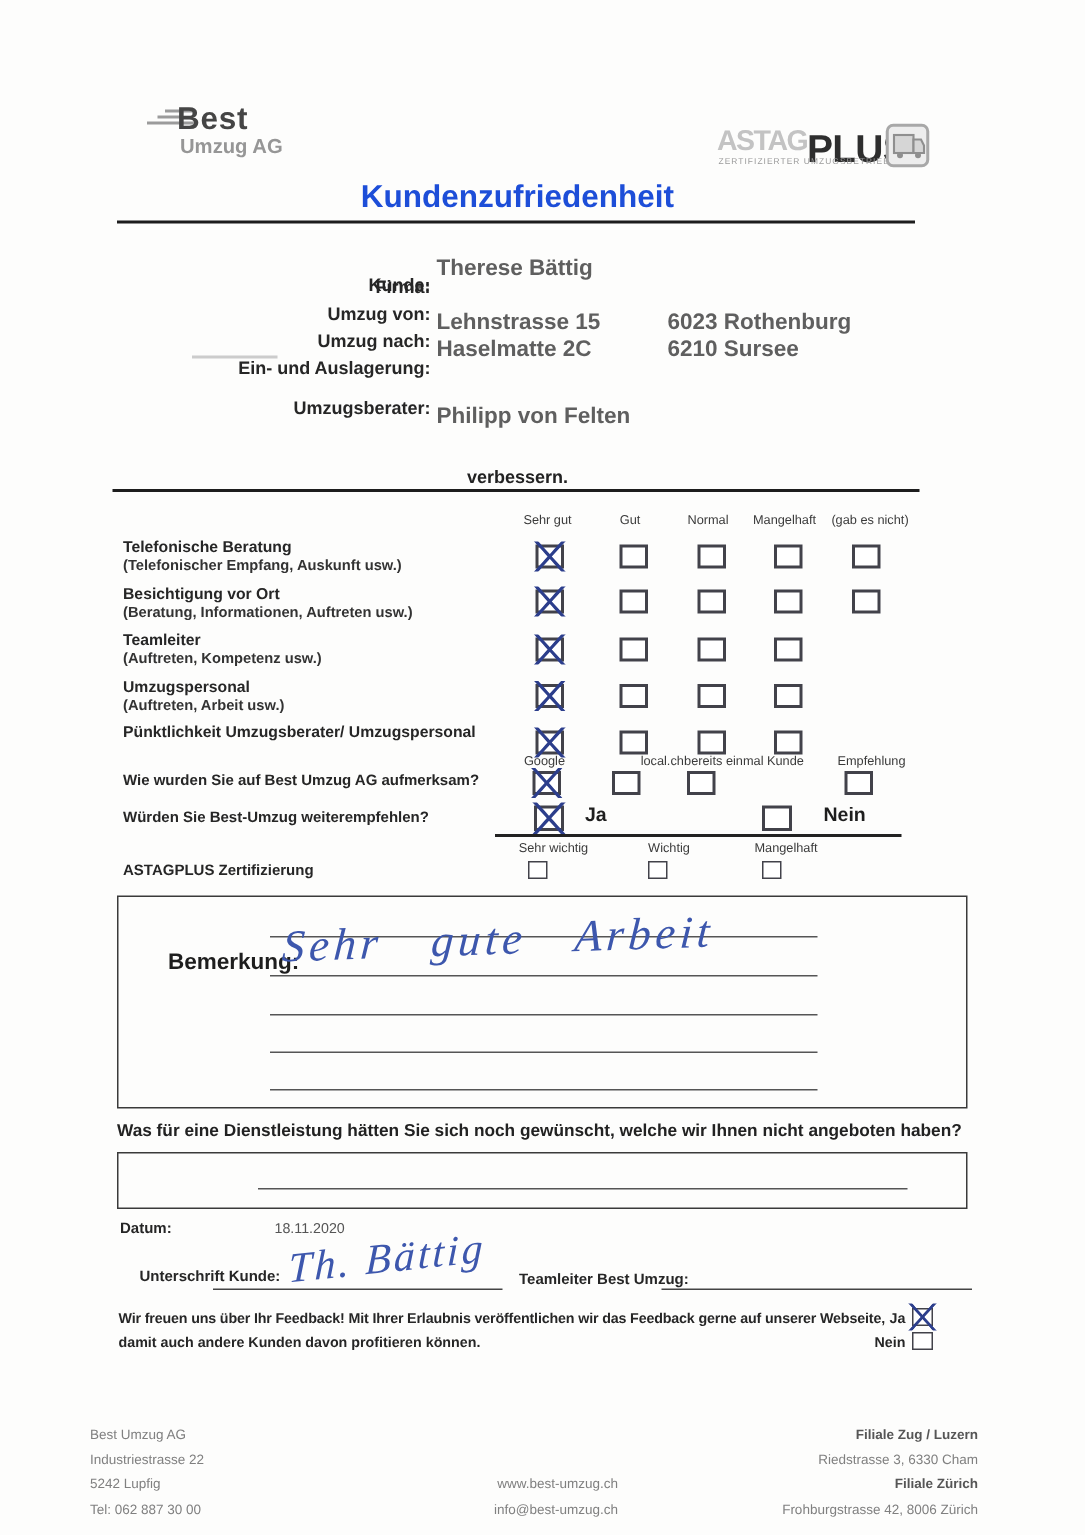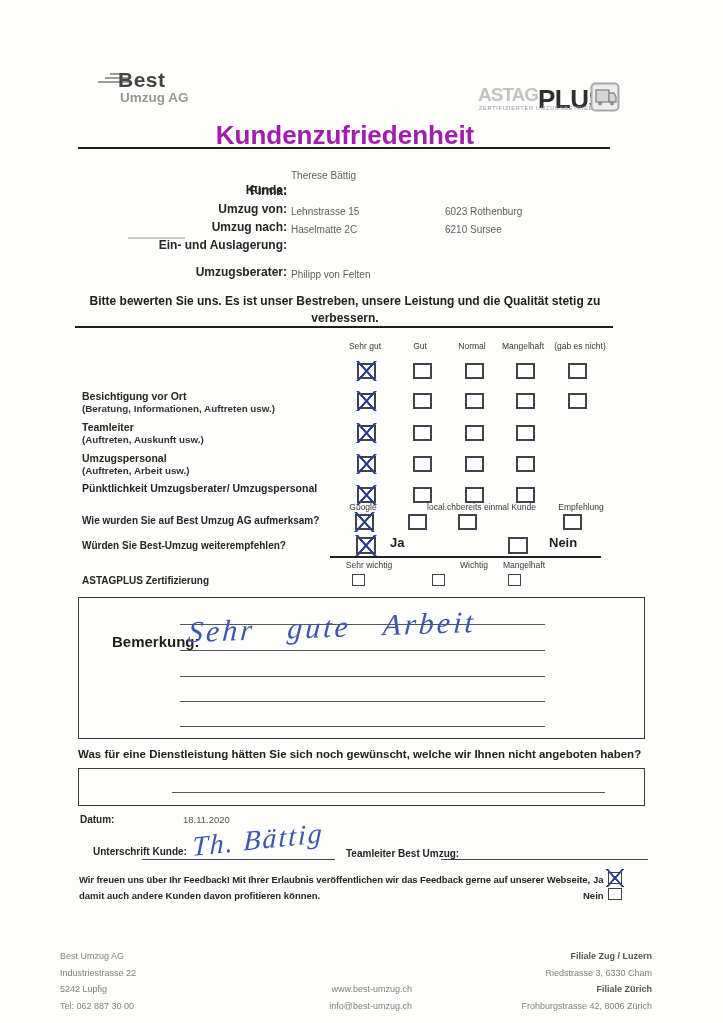--- a/index.html
+++ b/index.html
@@ -2,21 +2,21 @@
 <html><head>
 <meta charset="utf-8">
 <style>
   html,body{margin:0;padding:0;background:#e9e9e9;}
   .page{position:relative;width:723px;height:1023px;background:#fdfdfc;overflow:hidden;
         font-family:"Liberation Sans",sans-serif;color:#2b2b2b;}
   .abs{position:absolute;}
   .b{font-weight:bold;}
   .nw{white-space:nowrap;}
   .lbl{font-size:12px;font-weight:bold;color:#262626;}
-  .val{font-size:10px;color:#5f5f5f;}
+  .val{font-size:15px;color:#5f5f5f;font-weight:bold;}
   .rlabel{right:436px;text-align:right;}
   .q{font-size:10px;font-weight:bold;color:#262626;}
   .hdr{font-size:8.5px;color:#3a3a3a;transform:translateX(-50%);}
   .rowtitle{font-size:10.5px;font-weight:bold;color:#262626;line-height:13px;}
   .rowsub{font-size:9.8px;font-weight:bold;color:#333;}
   .rule{background:#1d1d1d;}
   .thin{background:#555;height:1.2px;}
   .boxframe{border:1.6px solid #3a3a3a;background:transparent;}
   
   .cbrow{position:absolute;left:0;width:723px;height:16px;}
@@ -58,21 +58,21 @@
     <span class="abs nw" style="left:1px;top:21px;font-size:5.6px;color:#9a9a9a;letter-spacing:0.7px;">ZERTIFIZIERTER UMZUGSBETRIEB</span>
     <svg class="abs" style="left:112px;top:-2px;" width="30" height="30" viewBox="0 0 30 30">
       <rect x="1.5" y="1.5" width="27" height="27" rx="4" fill="#ededed" stroke="#a8a8a8" stroke-width="2"></rect>
       <rect x="6" y="8" width="13" height="12" fill="#d6d6d6" stroke="#8f8f8f" stroke-width="1.4"></rect>
       <path d="M19 11 h5 l2 4 v5 h-7 z" fill="#d6d6d6" stroke="#8f8f8f" stroke-width="1.4"></path>
       <circle cx="10" cy="21.5" r="2" fill="#8f8f8f"></circle>
       <circle cx="22" cy="21.5" r="2" fill="#8f8f8f"></circle>
     </svg>
   </div>
 
-  <span class="abs nw b" style="left:345px;top:120px;transform:translateX(-50%);font-size:26px;color:#a21caf;">Kundenzufriedenheit</span>
+  <span class="abs nw b" style="left:345px;top:120px;transform:translateX(-50%);font-size:21px;color:#1d4ed8;">Kundenzufriedenheit</span>
   <div class="abs rule" style="left:78px;top:147px;width:532px;height:2.4px;"></div>
 
   <span class="abs nw lbl rlabel" style="top:183px;">Kunde:</span>
   <span class="abs nw val" style="left:291px;top:170px;">Therese Bättig</span>
 
   <span class="abs nw lbl rlabel" style="top:184px;">Firma:</span>
   <span class="abs nw val" style="left:291px;top:188px;"></span>
 
   <span class="abs nw lbl rlabel" style="top:202px;text-align:right;">Umzug von:</span>
   <span class="abs nw val" style="left:291px;top:206px;">Lehnstrasse 15</span>
@@ -81,30 +81,33 @@
   <span class="abs nw lbl rlabel" style="top:220px;">Umzug nach:</span>
   <span class="abs nw val" style="left:291px;top:224px;">Haselmatte 2C</span>
   <span class="abs nw val" style="left:445px;top:224px;">6210 Sursee</span>
 
   <span class="abs nw lbl rlabel" style="top:238px;">Ein- und Auslagerung:</span>
   <div class="abs" style="left:128px;top:237px;width:57px;height:2px;background:#b2b2b2;opacity:.65;"></div>
 
   <span class="abs nw lbl rlabel" style="top:265px;">Umzugsberater:</span>
   <span class="abs nw val" style="left:291px;top:269px;">Philipp von Felten</span>
 
-  <span class="abs nw b" style="left:345px;top:294px;transform:translateX(-50%);font-size:12px;color:#222;">Bitte bewerten Sie uns. Es ist unser Bestreben, unsere Leistung und die Qualität stetig zu</span>
   <span class="abs nw b" style="left:345px;top:311px;transform:translateX(-50%);font-size:12px;color:#222;">verbessern.</span>
   <div class="abs rule" style="left:75px;top:326px;width:538px;height:2px;"></div>
 
   <span class="abs nw hdr" style="left:365px;top:341px;">Sehr gut</span>
   <span class="abs nw hdr" style="left:420px;top:341px;">Gut</span>
   <span class="abs nw hdr" style="left:472px;top:341px;">Normal</span>
   <span class="abs nw hdr" style="left:523px;top:341px;">Mangelhaft</span>
   <span class="abs nw hdr" style="left:580px;top:341px;">(gab es nicht)</span>
 
+  <div class="abs" style="left:82px;top:359px;">
+    <div class="nw rowtitle">Telefonische Beratung</div>
+    <div class="nw rowsub">(Telefonischer Empfang, Auskunft usw.)</div>
+  </div>
   <div class="cbrow rating-row" style="top:363px;">
       <div class="cb c1 checked"></div>
       <div class="cb c2"></div>
       <div class="cb c3"></div>
       <div class="cb c4"></div>
       <div class="cb c5"></div>
     </div>
 
   <div class="abs" style="left:82px;top:390px;">
     <div class="nw rowtitle">Besichtigung vor Ort</div>
@@ -113,21 +116,21 @@
   <div class="cbrow rating-row" style="top:393px;">
       <div class="cb c1 checked"></div>
       <div class="cb c2"></div>
       <div class="cb c3"></div>
       <div class="cb c4"></div>
       <div class="cb c5"></div>
     </div>
 
   <div class="abs" style="left:82px;top:421px;">
     <div class="nw rowtitle">Teamleiter</div>
-    <div class="nw rowsub">(Auftreten, Auskunft usw.)</div>
+    <div class="nw rowsub">(Auftreten, Kompetenz usw.)</div>
   </div>
   <div class="cbrow rating-row" style="top:425px;">
       <div class="cb c1 checked"></div>
       <div class="cb c2"></div>
       <div class="cb c3"></div>
       <div class="cb c4"></div>
     </div>
 
   <div class="abs" style="left:82px;top:452px;">
     <div class="nw rowtitle">Umzugspersonal</div>
@@ -163,21 +166,21 @@
     </div>
 
   <span class="abs nw q" style="left:82px;top:540px;">Würden Sie Best-Umzug weiterempfehlen?</span>
   <div class="cb big abs checked" style="left:356px;top:537px;"></div>
   <span class="abs nw b" style="left:390px;top:535px;font-size:13px;color:#1e1e1e;">Ja</span>
   <div class="cb big abs" style="left:508px;top:537px;"></div>
   <span class="abs nw b" style="left:549px;top:535px;font-size:13px;color:#1e1e1e;">Nein</span>
   <div class="abs" style="left:330px;top:556px;width:271px;height:1.6px;background:#222;"></div>
 
   <span class="abs nw hdr" style="left:369px;top:560px;">Sehr wichtig</span>
-  <span class="abs nw hdr" style="left:446px;top:560px;margin-left:28px;">Wichtig</span>
+  <span class="abs nw hdr" style="left:446px;top:560px;">Wichtig</span>
   <span class="abs nw hdr" style="left:524px;top:560px;">Mangelhaft</span>
   <span class="abs nw q" style="left:82px;top:575px;">ASTAGPLUS Zertifizierung</span>
   <div class="cbrow imp-row" style="top:574px;">
       <div class="cb c1"></div>
       <div class="cb c2"></div>
       <div class="cb c3"></div>
     </div>
 
   <div class="abs boxframe" style="left:78px;top:597px;width:565px;height:140px;"></div>
   <span class="abs nw b" style="left:82px;top:633px;font-size:15px;color:#1e1e1e;padding-left:30px;">Bemerkung:</span>

